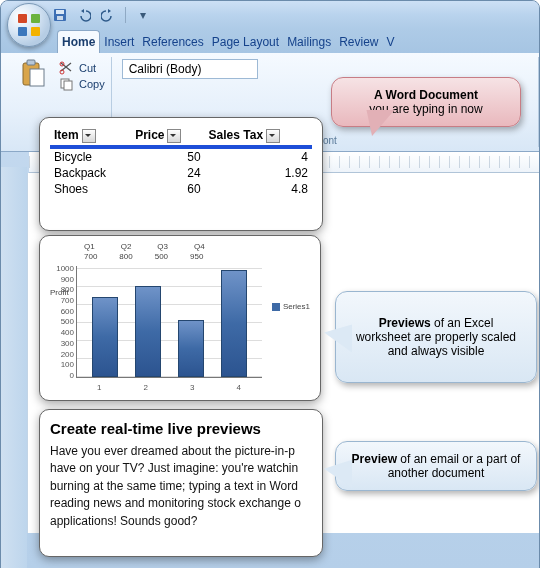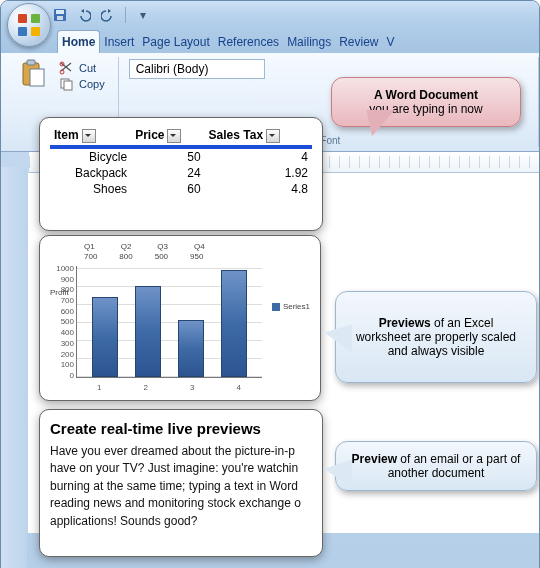--- a/index.html
+++ b/index.html
@@ -86,21 +86,21 @@
     height: 90px;
     background: linear-gradient(#f5faff, #e6f0fb 60%, #d8e7f6);
     border-bottom: 1px solid #8ba8c7;
     display: flex;
     padding: 4px 0 4px 6px;
     gap: 4px;
     position: relative;
   }
   .group {
     border-right: 1px solid #b8cde2;
-    padding: 2px 13px 14px 6px;
+    padding: 2px 6px 14px 6px;
     position: relative;
   }
   .group-label{
     position:absolute;bottom:1px;left:0;right:0;text-align:center;
     font-size:10px;color:#5a7a9a;
   }
   .paste-btn{
     display:flex;flex-direction:column;align-items:center;gap:2px;
     width:40px;
   }
@@ -143,21 +143,21 @@
     border: 1px solid #666;
     border-radius: 10px;
     box-shadow: 0 3px 10px rgba(0,0,0,0.35);
     padding: 8px 10px;
   }
   .panel-table{top:116px;height:96px;}
   .panel-chart{top:234px;height:152px;width:264px;padding:6px 8px;}
   .panel-doc{top:408px;height:130px;width:262px;}
   table.mini{width:100%;border-collapse:collapse;font-size:12px;}
   table.mini th{text-align:left;font-weight:bold;border-bottom:4px solid #1d4ed8;padding:2px 4px;position:relative;}
-  table.mini td{padding:1px 4px;text-align:right;}
+  table.mini td{padding:1px 4px;}
   table.mini td.num{text-align:right;}
   .th-drop{
     display:inline-block;width:12px;height:12px;border:1px solid #888;
     background:linear-gradient(#fefefe,#d7d7d7);vertical-align:middle;
     margin-left:3px;position:relative;
   }
   .th-drop::after{content:"";position:absolute;left:2px;top:4px;border:3px solid transparent;border-top-color:#333;}
   
   .chart-wrap{position:relative;height:100%;}
   .q-labels{display:flex;font-size:8px;color:#444;gap:26px;padding-left:36px;margin-bottom:1px;}
@@ -269,22 +269,22 @@
           <path d="M10 3L7 1v4z" fill="#2e5a8a"></path>
         </svg>
     </div>
     <div class="qat-sep"></div>
     <div class="qat-btn">▾</div>
   </div>
 
   <div class="ribbon-tabs">
     <div class="tab active">Home</div>
     <div class="tab">Insert</div>
+    <div class="tab">References</div>
     <div class="tab">Page Layout</div>
-    <div class="tab">References</div>
     <div class="tab">Mailings</div>
     <div class="tab">Review</div>
     <div class="tab">V</div>
   </div>
 
   <div class="ribbon">
     <div class="group" style="display:flex;gap:6px;">
       <div class="paste-btn">
         <div class="icon24">
           <svg width="26" height="28" viewBox="0 0 26 28">

